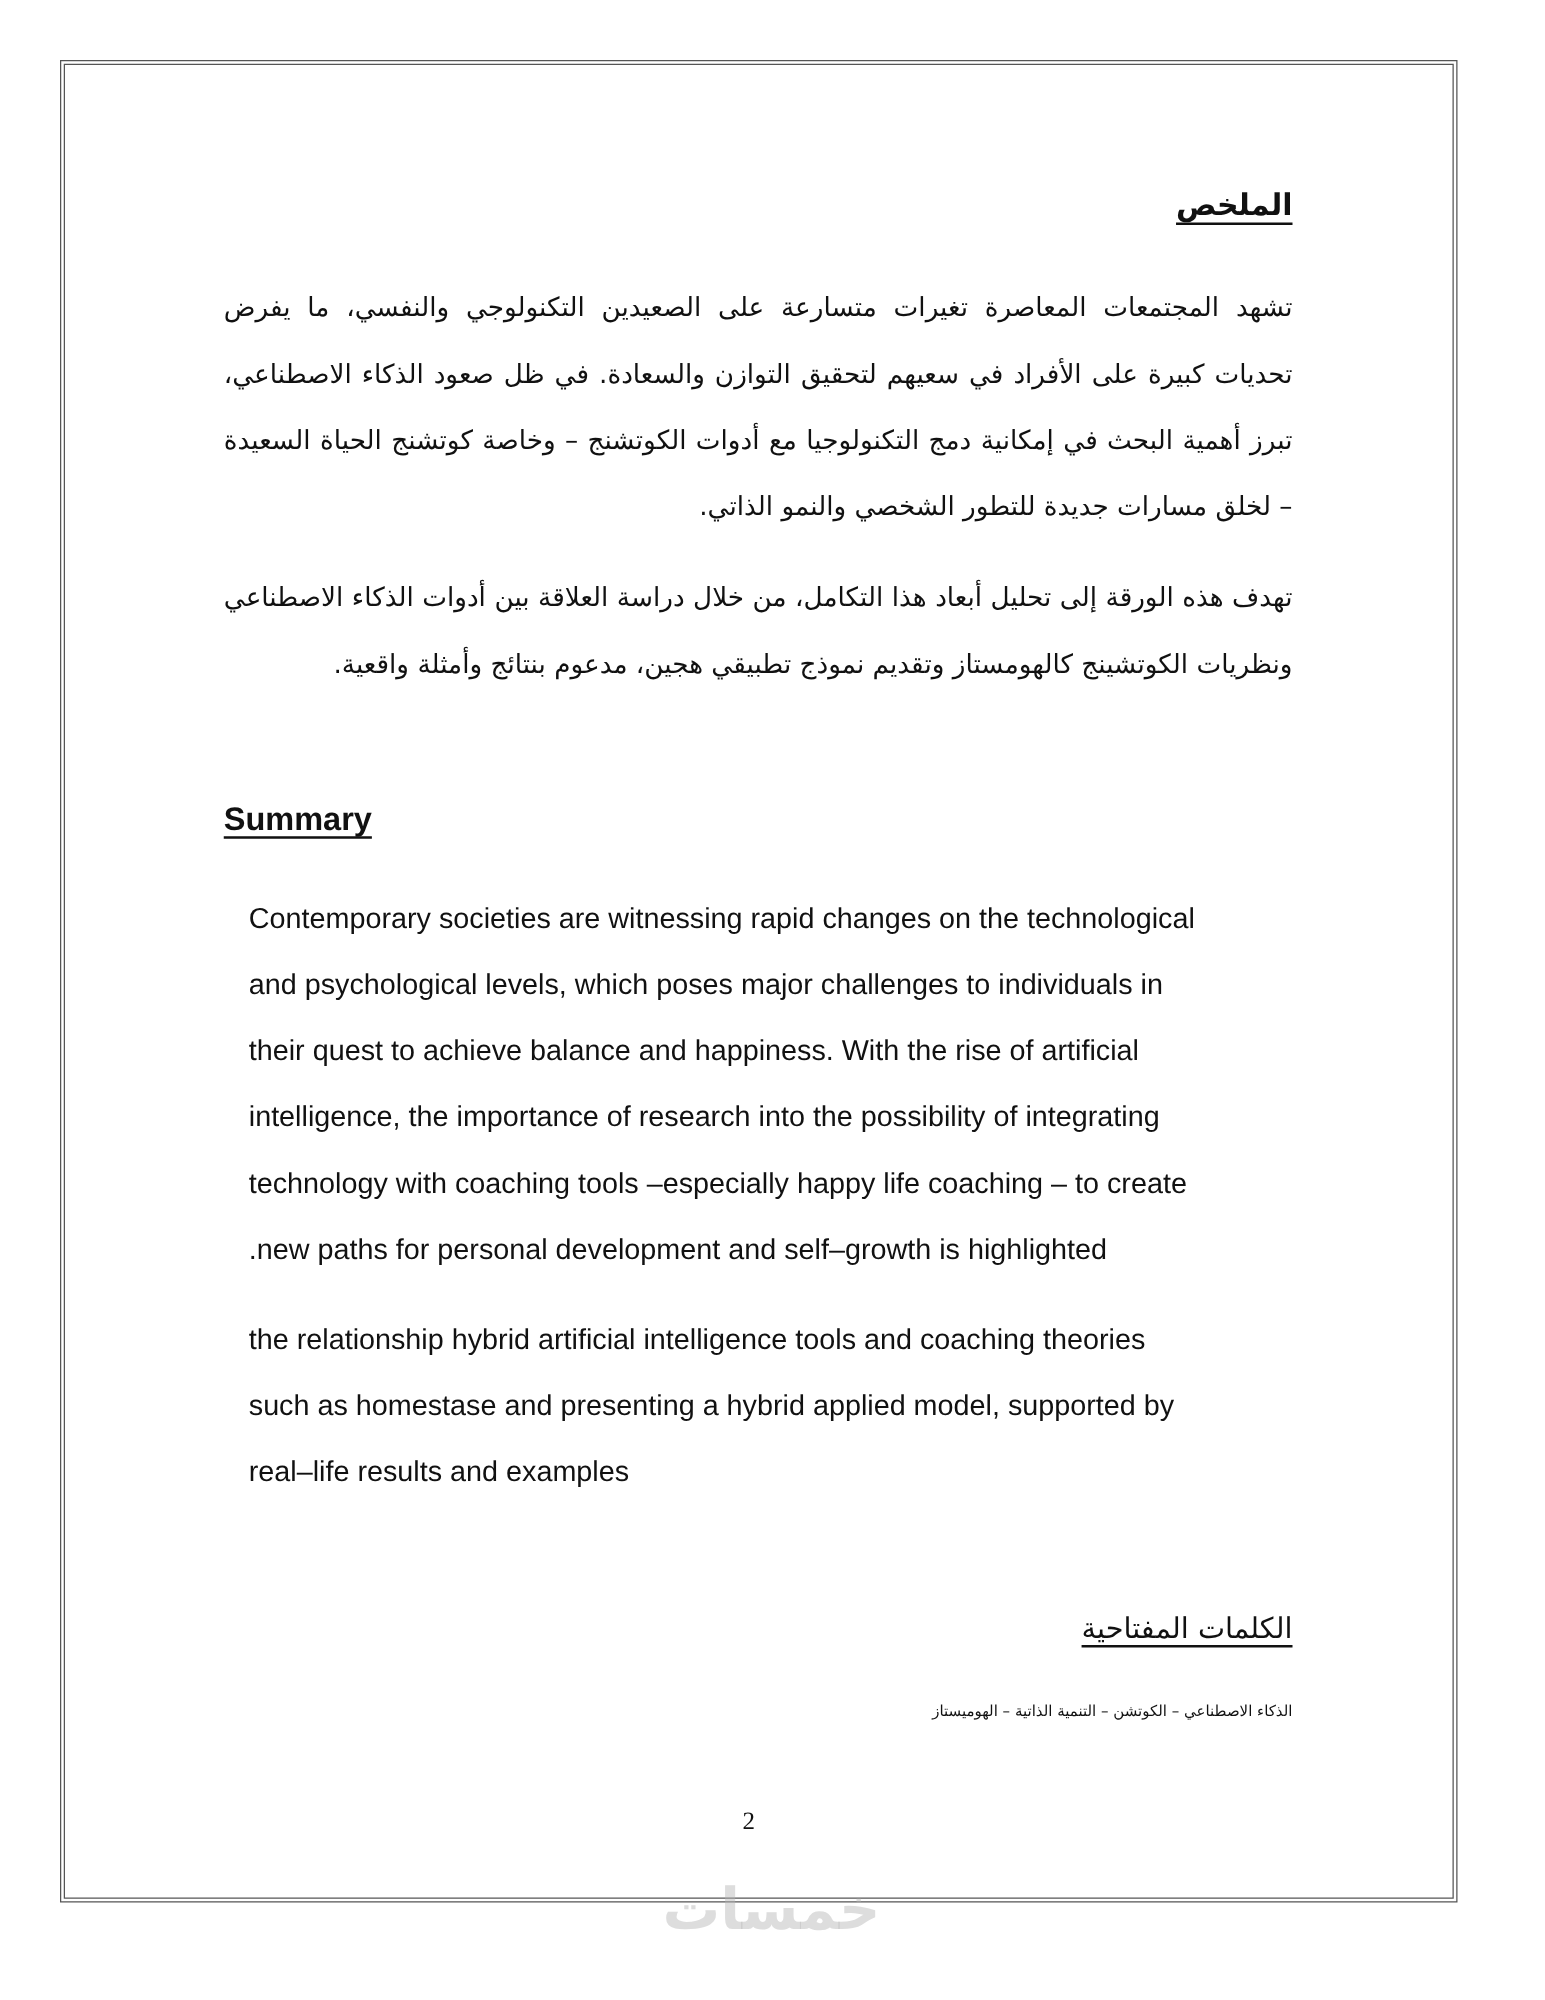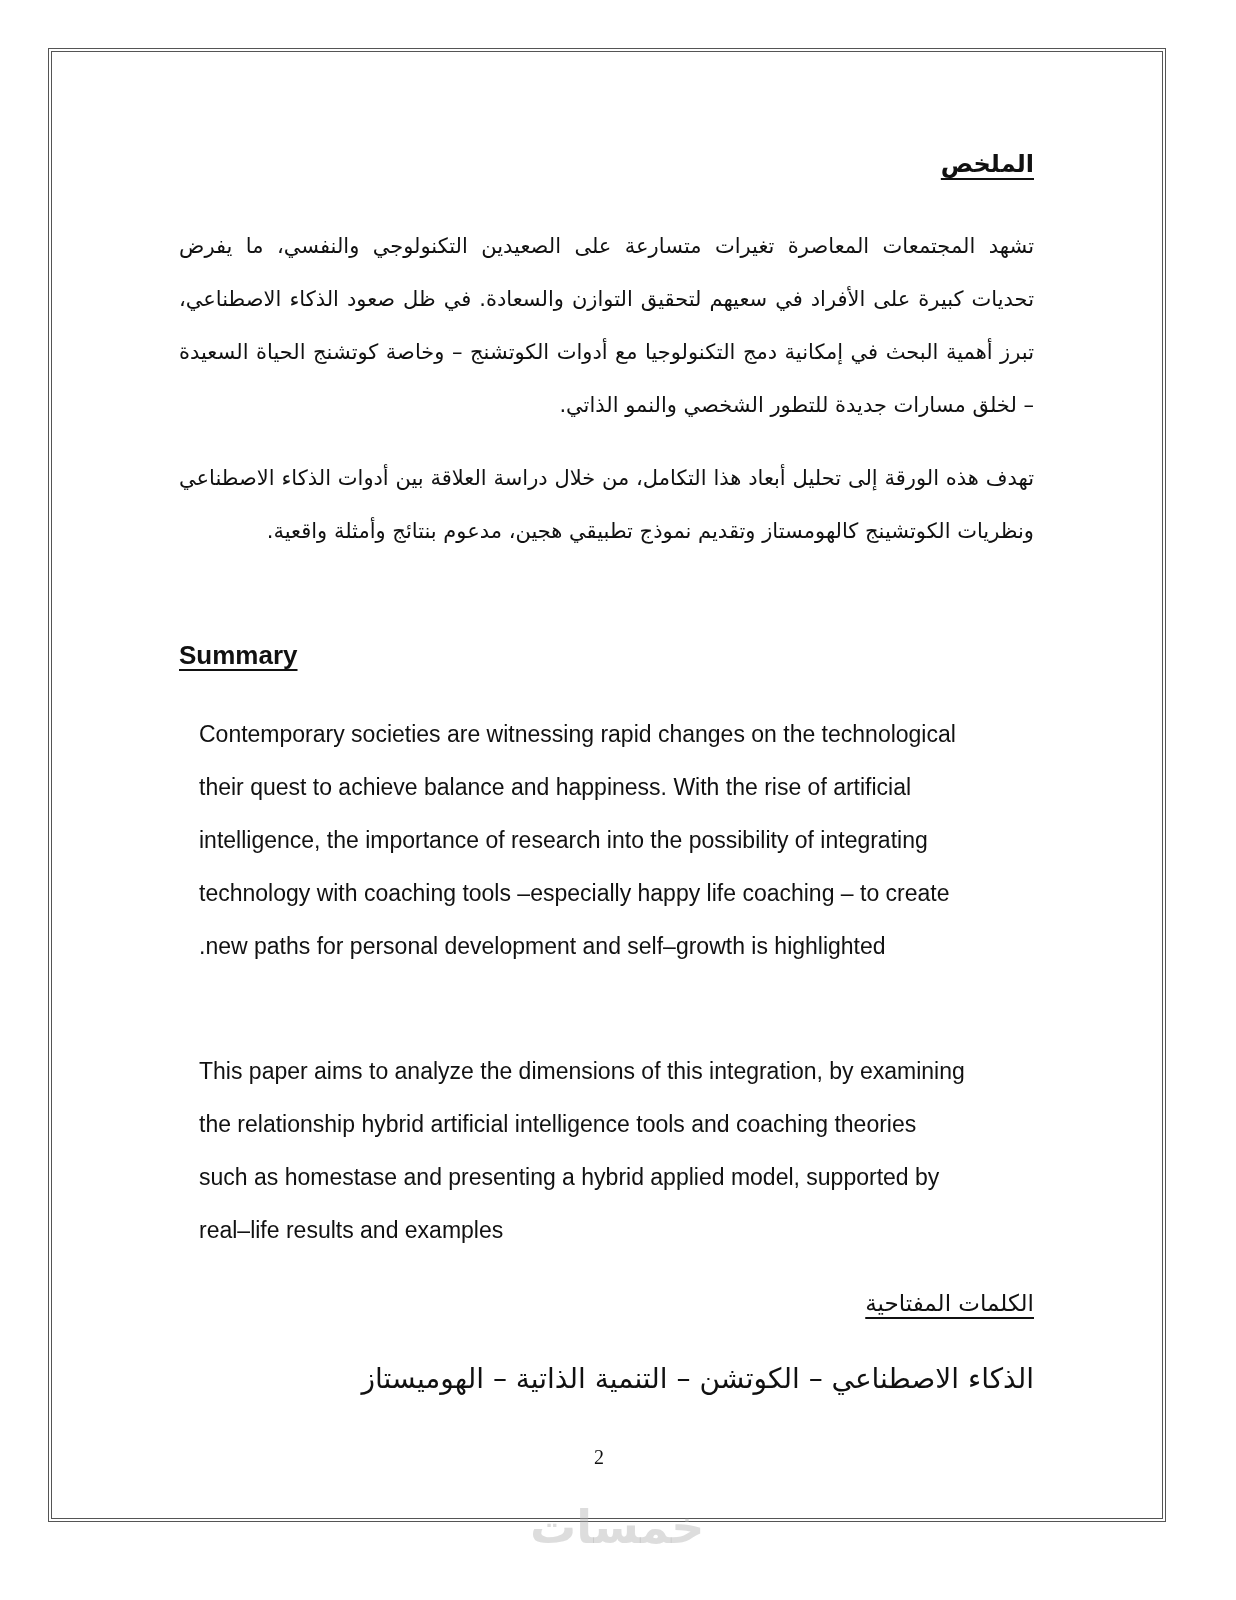--- a/index.html
+++ b/index.html
@@ -49,21 +49,21 @@
     .kw-label {
       position: absolute; top: 1290px; right: 0;
       font-family: "DejaVu Sans", sans-serif;
       font-size: 23px;
       text-decoration: underline; text-underline-offset: 6px;
       direction: rtl;
     }
     .kw-list {
       position: absolute; top: 1362px; right: 0;
       font-family: "DejaVu Sans", sans-serif;
-      font-size: 28px;
+      font-size: 12px;
       direction: rtl;
     }
     .page-number {
       position: absolute; top: 1446px; left: 594px;
       font-family: "Liberation Serif", serif;
       font-size: 20px; color: #111111;
     }
     .watermark {
       position: absolute; top: 1500px; left: 530px;
       font-family: "DejaVu Sans", sans-serif;
@@ -80,28 +80,28 @@
 
 <div class="content">
   <div class="ar-heading">الملخص</div>
   <div class="ar-para ar-p1">تشهد المجتمعات المعاصرة تغيرات متسارعة على الصعيدين التكنولوجي والنفسي، ما يفرض تحديات كبيرة على الأفراد في سعيهم لتحقيق التوازن والسعادة. في ظل صعود الذكاء الاصطناعي، تبرز أهمية البحث في إمكانية دمج التكنولوجيا مع أدوات الكوتشنج – وخاصة كوتشنج الحياة السعيدة – لخلق مسارات جديدة للتطور الشخصي والنمو الذاتي.</div>
   <div class="ar-para ar-p2">تهدف هذه الورقة إلى تحليل أبعاد هذا التكامل، من خلال دراسة العلاقة بين أدوات الذكاء الاصطناعي ونظريات الكوتشينج كالهومستاز وتقديم نموذج تطبيقي هجين، مدعوم بنتائج وأمثلة واقعية.</div>
 
   <div class="en-heading">Summary</div>
 
   <div class="en-para en-p1">
     <span class="line">Contemporary societies are witnessing rapid changes on the technological</span>
+    <span class="line">and psychological levels, which poses major challenges to individuals in</span>
     <span class="line">their quest to achieve balance and happiness. With the rise of artificial</span>
     <span class="line">intelligence, the importance of research into the possibility of integrating</span>
     <span class="line">technology with coaching tools –especially happy life coaching – to create</span>
     <span class="line">.new paths for personal development and self–growth is highlighted</span>
   </div>
 
   <div class="en-para en-p2">
-    <span class="line">This paper aims to analyze the dimensions of this integration, by examining</span>
     <span class="line">the relationship hybrid artificial intelligence tools and coaching theories</span>
     <span class="line">such as homestase and presenting a hybrid applied model, supported by</span>
     <span class="line">real–life results and examples</span>
   </div>
 
   <div class="kw-label">الكلمات المفتاحية</div>
   <div class="kw-list">الذكاء الاصطناعي – الكوتشن – التنمية الذاتية – الهوميستاز</div>
 </div>
 
 <div class="page-number">2</div>

